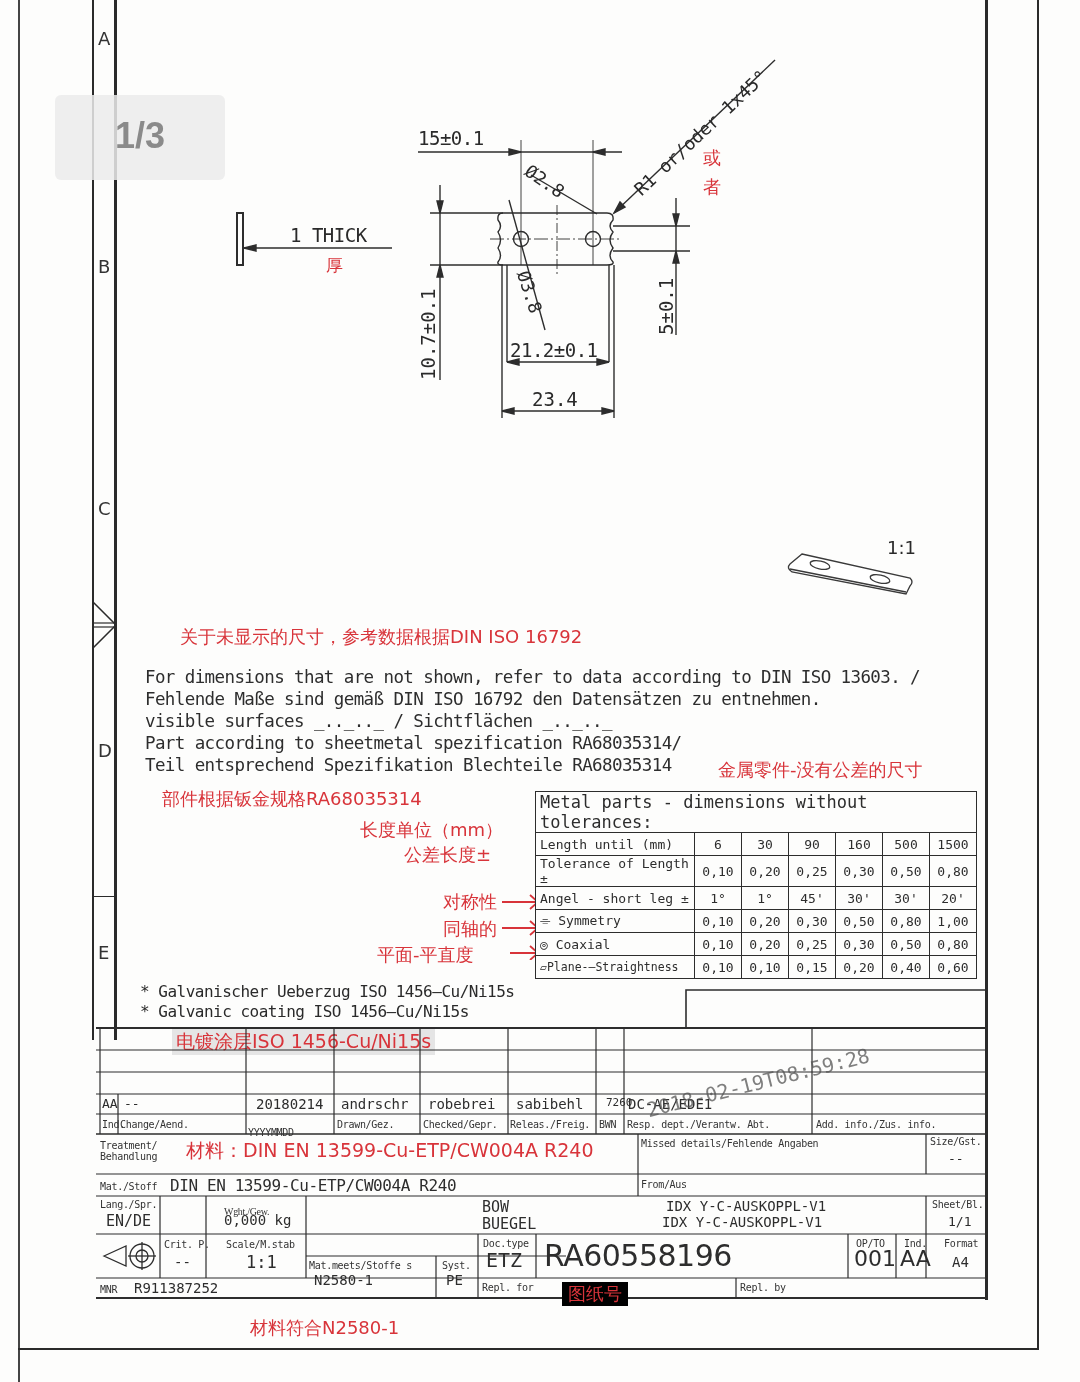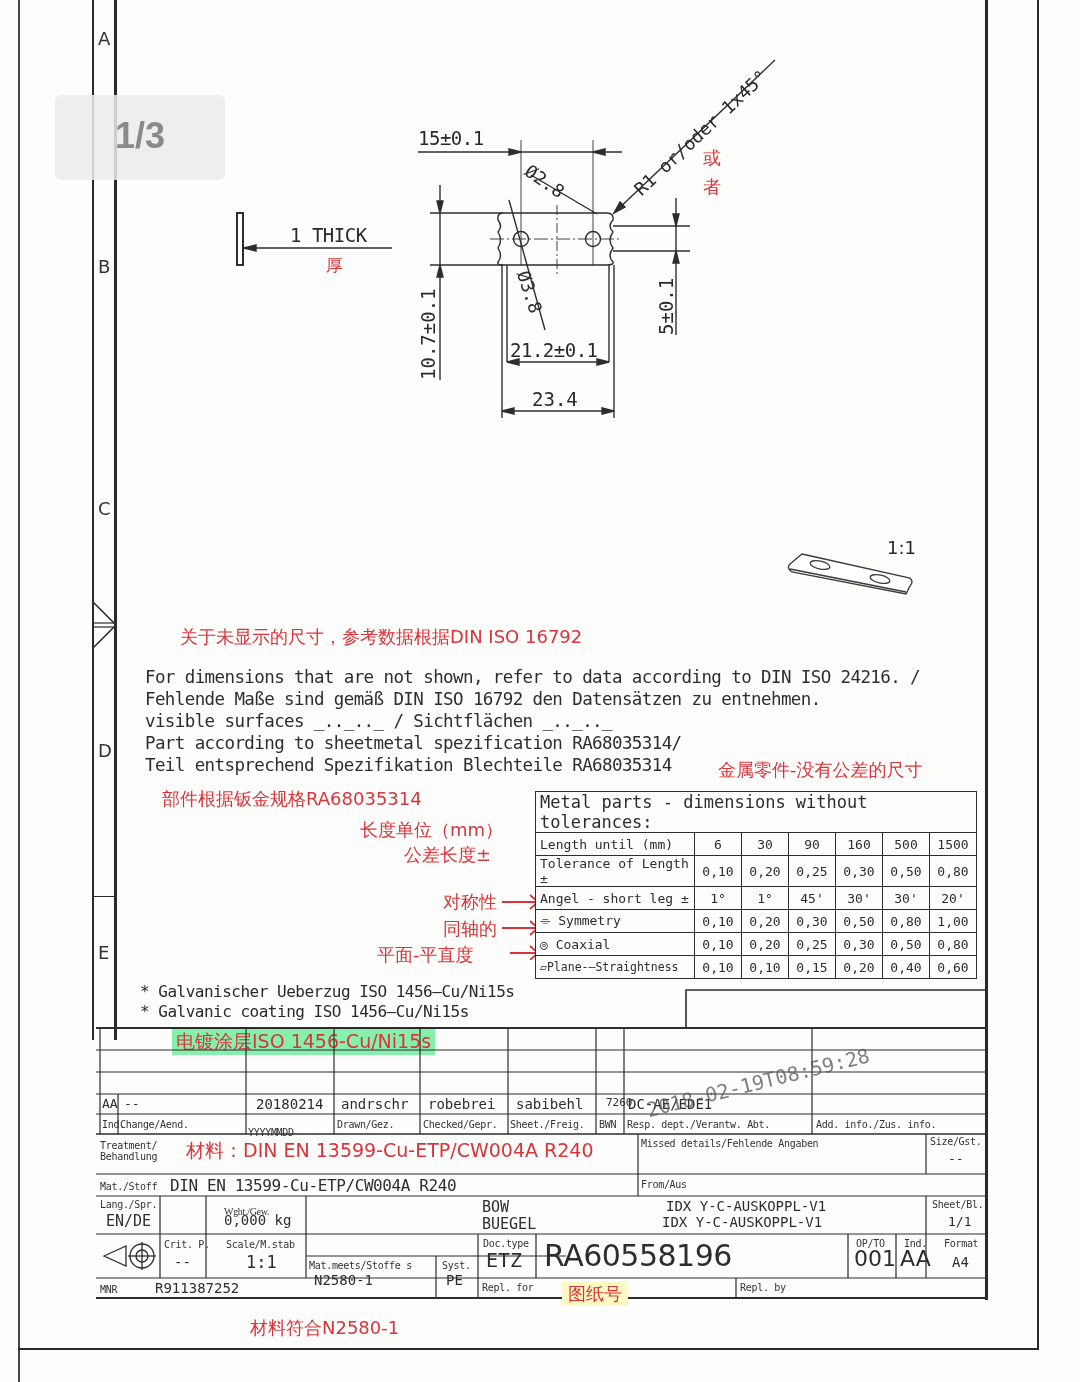--- a/index.html
+++ b/index.html
@@ -131,21 +131,21 @@
 <div class="abs red" style="left:443px;top:917px;font-size:18px;">同轴的</div>
 <div class="abs red" style="left:377px;top:943px;font-size:18px;">平面-平直度</div>
 <svg class="abs" style="left:500px;top:890px;" width="45" height="70">
   <g stroke="#d8343a" stroke-width="1.8" fill="none">
     <path d="M2,12 L38,12 M30,5 L38,12 L30,19"></path>
     <path d="M2,38 L38,38 M30,31 L38,38 L30,45"></path>
     <path d="M10,63 L38,63 M30,56 L38,63 L30,70"></path>
   </g>
 </svg>
 
-<div class="notes"><div>For dimensions that are not shown, refer to data according to DIN ISO 24216. /</div><div>Fehlende Maße sind gemäß DIN ISO 16792 den Datensätzen zu entnehmen.</div><div>visible surfaces _.._.._ / Sichtflächen _.._.._</div><div>Part according to sheetmetal spezification RA68035314/</div><div>Teil entsprechend Spezifikation Blechteile RA68035314</div></div>
+<div class="notes"><div>For dimensions that are not shown, refer to data according to DIN ISO 13603. /</div><div>Fehlende Maße sind gemäß DIN ISO 16792 den Datensätzen zu entnehmen.</div><div>visible surfaces _.._.._ / Sichtflächen _.._.._</div><div>Part according to sheetmetal spezification RA68035314/</div><div>Teil entsprechend Spezifikation Blechteile RA68035314</div></div>
 
 <table class="tol">
   <tbody>
       <tr>
     <td class="title" colspan="7">Metal parts - dimensions without tolerances:</td>
   </tr>
   <tr>
     <td class="lbl">Length until (mm)</td>
     <td class="val">6</td>
     <td class="val">30</td>
@@ -196,21 +196,21 @@
     <td class="val">0,10</td>
     <td class="val">0,15</td>
     <td class="val">0,20</td>
     <td class="val">0,40</td>
     <td class="val">0,60</td>
   </tr>
 </tbody>
   </table>
 
 <div class="coating"><div>* Galvanischer Ueberzug ISO 1456—Cu/Ni15s</div><div>* Galvanic coating ISO 1456—Cu/Ni15s</div></div>
-<div class="abs red" style="left:172px;top:1029px;font-size:19px;background:#86efac;padding:0 4px;">电镀涂层ISO 1456-Cu/Ni15s</div>
+<div class="abs red" style="left:172px;top:1029px;font-size:19px;background:#e5e5e5;padding:0 4px;">电镀涂层ISO 1456-Cu/Ni15s</div>
 
 <div class="abs" style="left:96px;top:988px;width:892px;height:312px;">
   <svg class="abs" style="left:0;top:0;" width="892" height="312">
     <g stroke="#2d2d2d" stroke-width="1.2" fill="none">
       <polyline points="590,40 590,2 892,2" stroke-width="1.6"></polyline>
       <line x1="0" y1="40" x2="892" y2="40" stroke-width="2"></line>
       <line x1="0" y1="62" x2="892" y2="62"></line>
       <line x1="0" y1="84" x2="892" y2="84"></line>
       <line x1="0" y1="106" x2="892" y2="106"></line>
       <line x1="0" y1="126" x2="892" y2="126"></line>
@@ -251,21 +251,21 @@
   <div class="tb-val" style="left:245px;top:108px;font-size:14px;">andrschr</div>
   <div class="tb-val" style="left:332px;top:108px;font-size:14px;">robebrei</div>
   <div class="tb-val" style="left:420px;top:108px;font-size:14px;">sabibehl</div>
   <div class="tb-val" style="left:510px;top:108px;font-size:11px;">7260</div>
   <div class="tb-val" style="left:532px;top:108px;font-size:14px;text-align:center;">DC-AE/EDE1</div>
   <div class="tb-lbl" style="left:6px;top:131px;">Ind.</div>
   <div class="tb-lbl" style="left:24px;top:131px;">Change/Aend.</div>
   <div class="tb-lbl" style="left:152px;top:131px;margin-top:8px;">YYYYMMDD</div>
   <div class="tb-lbl" style="left:241px;top:131px;">Drawn/Gez.</div>
   <div class="tb-lbl" style="left:327px;top:131px;">Checked/Gepr.</div>
-  <div class="tb-lbl" style="left:414px;top:131px;">Sheet./Freig.</div>
+  <div class="tb-lbl" style="left:414px;top:131px;">Releas./Freig.</div>
   <div class="tb-lbl" style="left:503px;top:131px;">BWN</div>
   <div class="tb-lbl" style="left:531px;top:131px;">Resp. dept./Verantw. Abt.</div>
   <div class="tb-lbl" style="left:720px;top:131px;">Add. info./Zus. info.</div>
 
   <div class="tb-lbl" style="left:4px;top:152px;">Treatment/
 Behandlung</div>
   <div class="tb-lbl" style="left:545px;top:150px;">Missed details/Fehlende Angaben</div>
   <div class="tb-lbl" style="left:834px;top:148px;">Size/Gst.</div>
   <div class="tb-val" style="left:852px;top:163px;font-size:13px;">--</div>
 
@@ -305,22 +305,22 @@
   <div class="tb-val" style="left:390px;top:260px;font-size:20px;">ETZ</div>
   <div class="tb-val" style="left:448px;top:250px;font-size:30px;font-family:'DejaVu Sans',sans-serif;letter-spacing:-0.5px;">RA60558196</div>
   <div class="tb-lbl" style="left:760px;top:250px;">OP/TO</div>
   <div class="tb-val" style="left:758px;top:258px;font-size:22px;font-family:'DejaVu Sans',sans-serif;">001</div>
   <div class="tb-lbl" style="left:808px;top:250px;">Ind.</div>
   <div class="tb-val" style="left:804px;top:258px;font-size:22px;font-family:'DejaVu Sans',sans-serif;">AA</div>
   <div class="tb-lbl" style="left:848px;top:250px;">Format</div>
   <div class="tb-val" style="left:856px;top:266px;font-size:14px;">A4</div>
 
   <div class="tb-lbl" style="left:4px;top:296px;">MNR</div>
-  <div class="tb-val" style="left:38px;top:292px;font-size:14px;margin-left:21px;">R911387252</div>
+  <div class="tb-val" style="left:38px;top:292px;font-size:14px;">R911387252</div>
   <div class="tb-lbl" style="left:386px;top:294px;">Repl. for</div>
   <div class="tb-lbl" style="left:644px;top:294px;">Repl. by</div>
 </div>
 
 <div class="stamp" style="left:650px;top:1098px;font-size:20px;transform:rotate(-14deg);opacity:0.75;">2018-02-19T08:59:28</div>
 
 <div class="abs red" style="left:182px;top:1138px;font-size:19px;background:#fdfdfc;padding:0 4px;">材料：DIN EN 13599-Cu-ETP/CW004A R240</div>
-<div class="abs red" style="left:562px;top:1282px;font-size:18px;background:#fef9c3;padding:0 6px;">图纸号</div>
+<div class="abs red" style="left:562px;top:1282px;font-size:18px;background:#000000;padding:0 6px;">图纸号</div>
 <div class="abs red" style="left:250px;top:1316px;font-size:18px;">材料符合N2580-1</div>
 
 </body></html>

